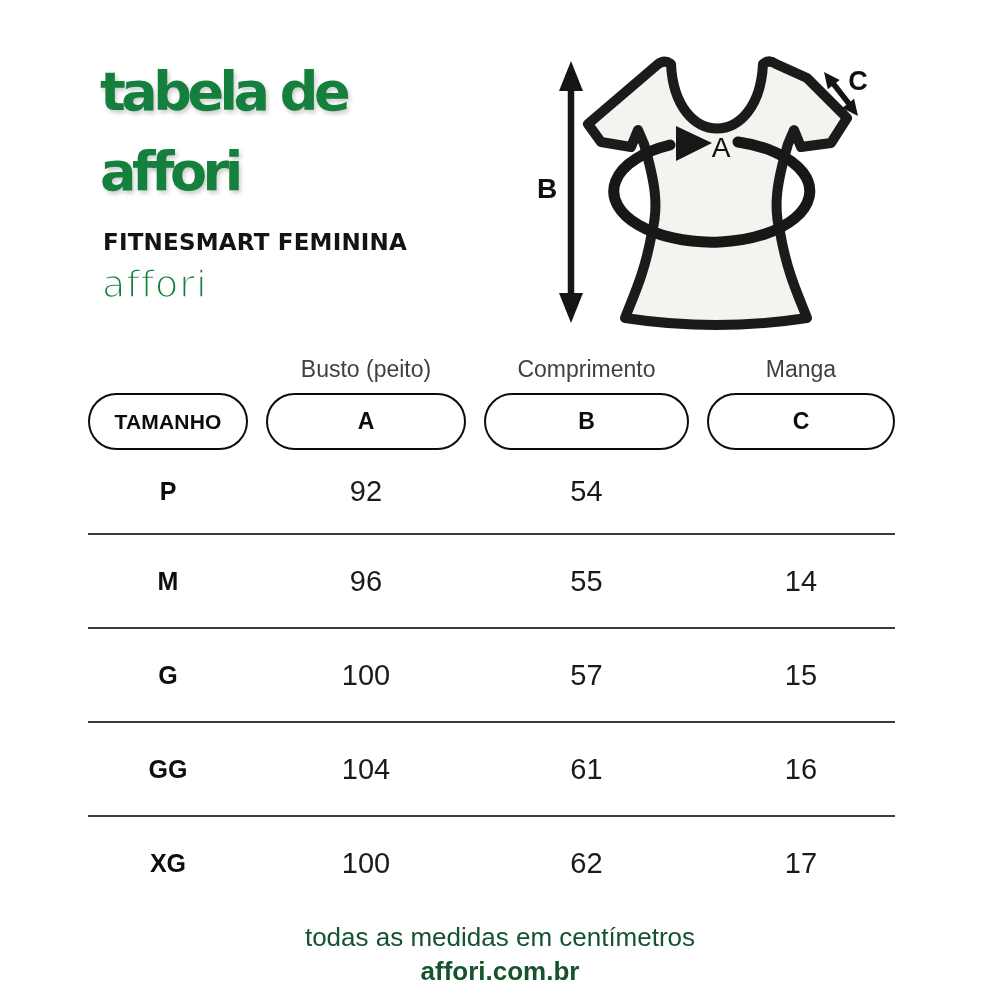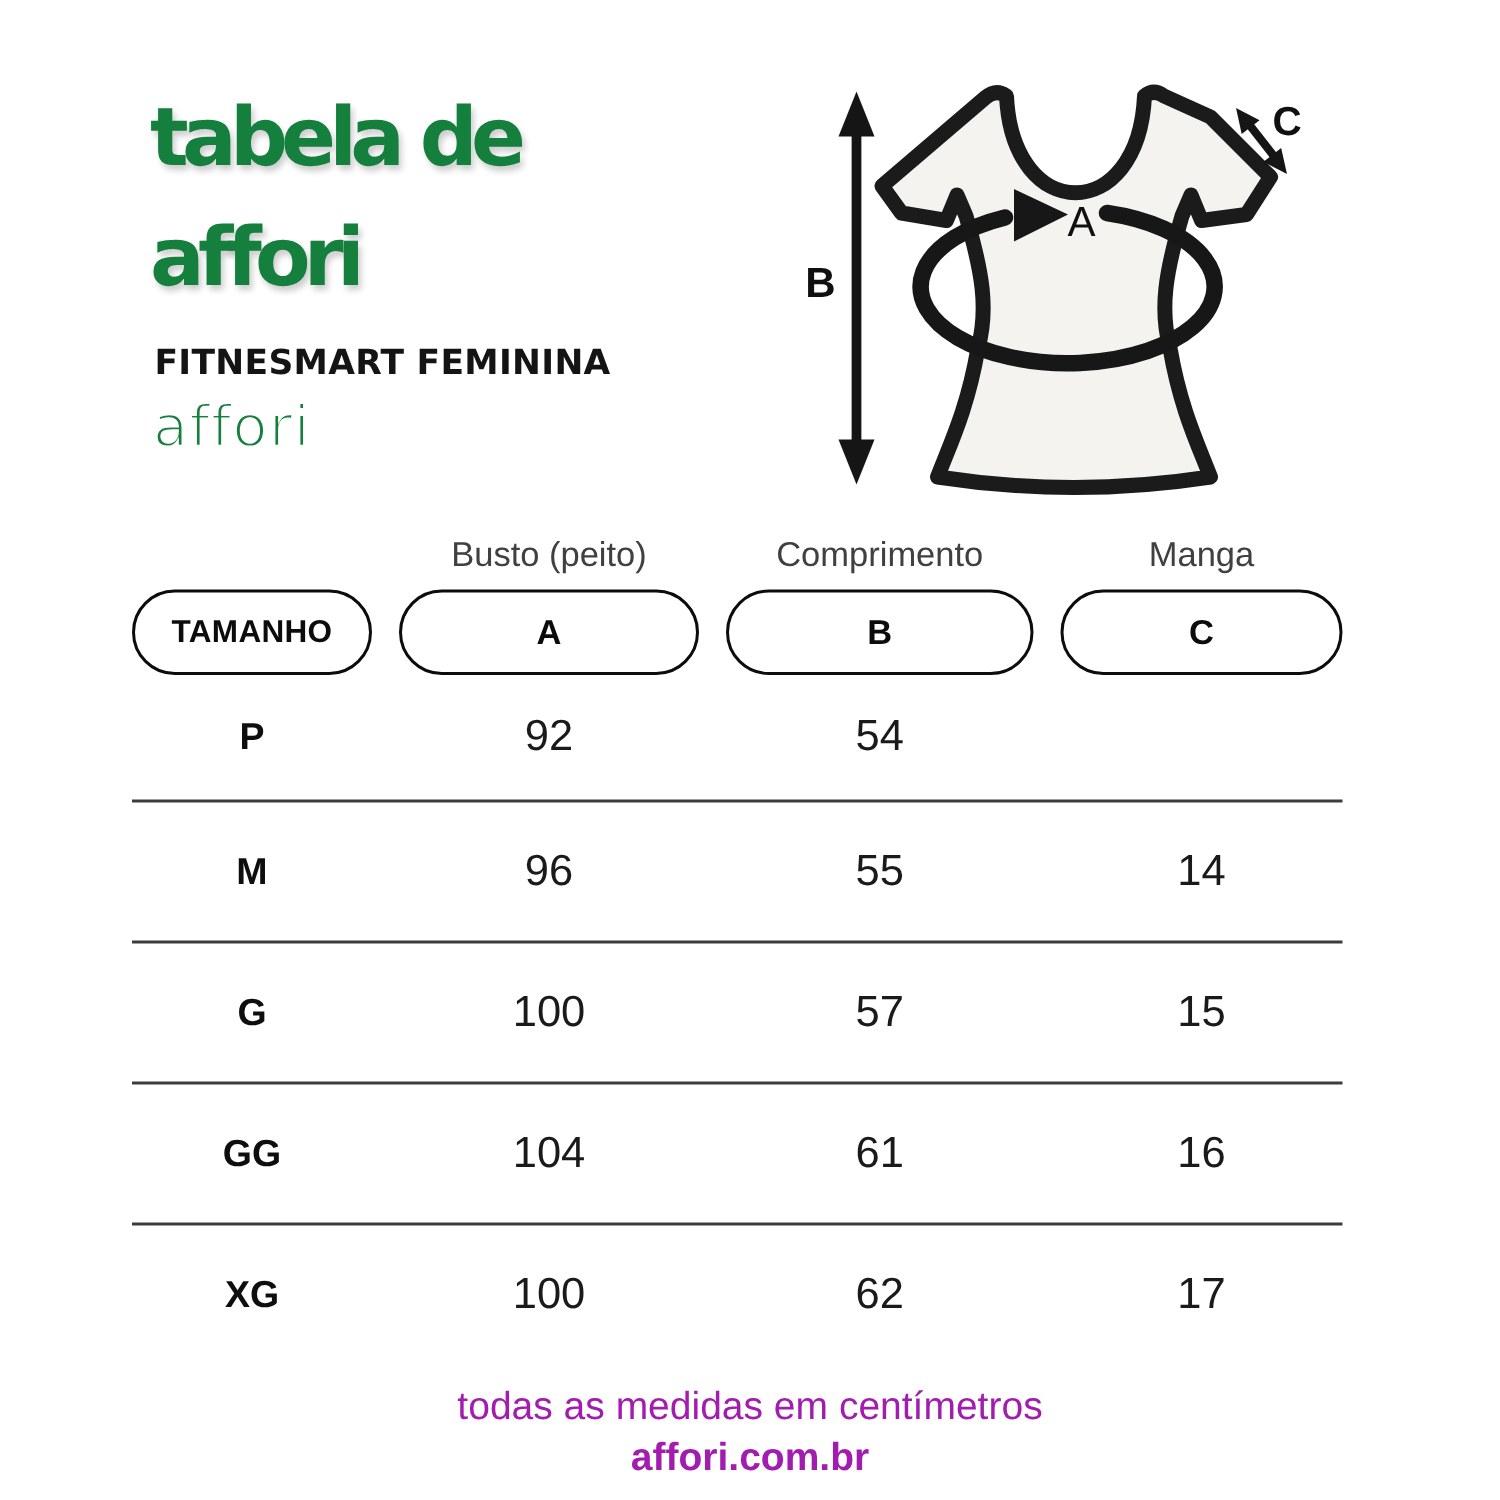--- a/index.html
+++ b/index.html
@@ -94,21 +94,21 @@
   .data-row + .data-row { border-top: 2px solid #3c3c3c; }
   .size-cell { font-weight: bold; font-size: 25px; color: #0e0e0e; }
 
   
   .footer {
     position: absolute; left: 0; top: 920px;
     width: 1000px;
     text-align: center;
     font-size: 26px;
     line-height: 34px;
-    color: #a21caf;
+    color: #14532d;
   }
   .footer .site { font-weight: bold; }
 </style>
 </head>
 <body>
 
 <div class="canvas">
 
   <div class="title">
     <div>tabela de</div>

